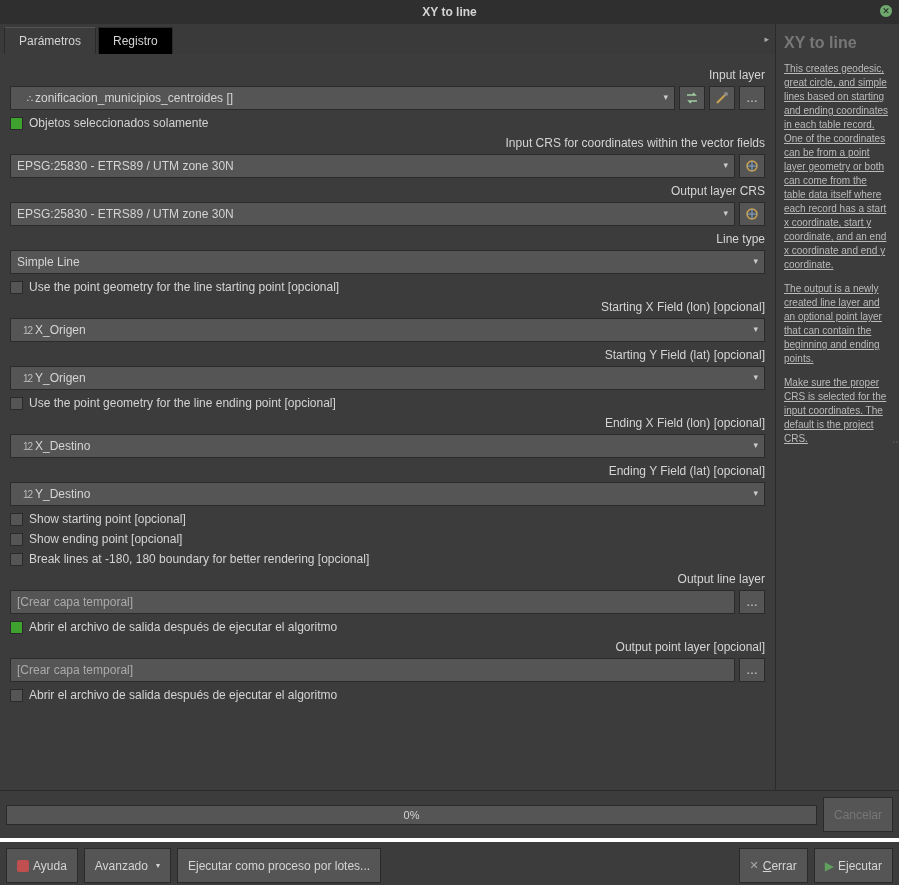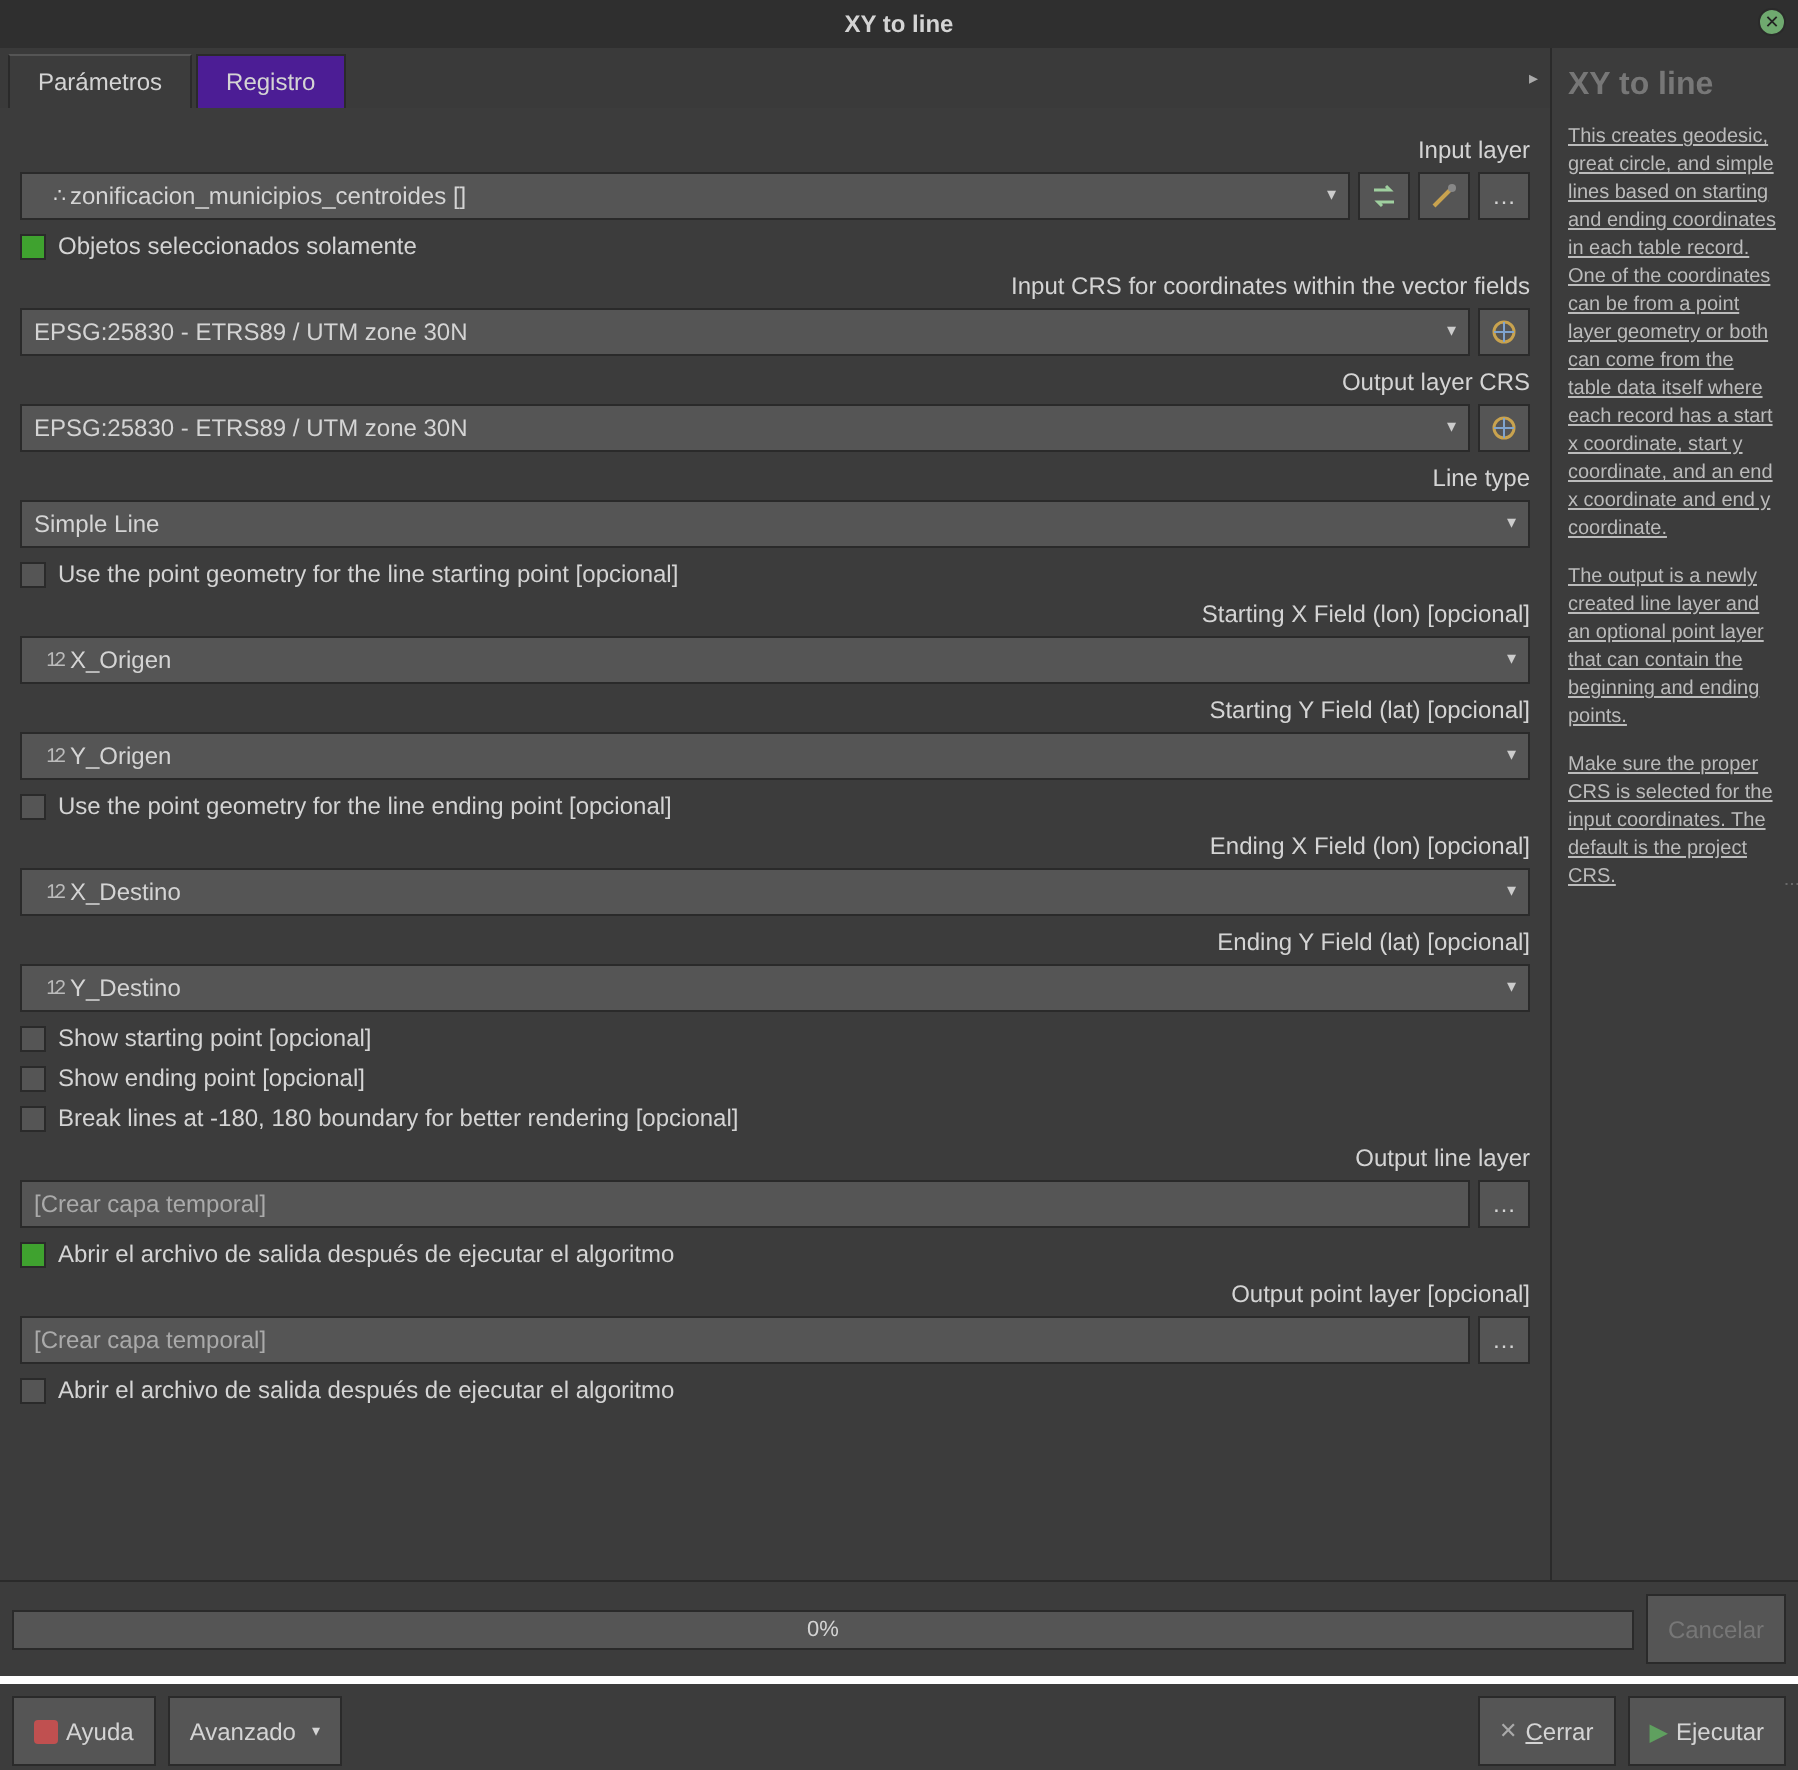--- a/index.html
+++ b/index.html
@@ -57,21 +57,21 @@
     .tabs {
       height: 30px;
       background: #3a3a3a;
       display: flex;
       align-items: flex-end;
       padding-left: 4px;
       position: relative;
     }
     .tab {
       padding: 6px 14px;
-      background: #4c1d95;
+      background: #000000;
       color: #d4d4d4;
       border: 1px solid #2a2a2a;
       border-bottom: none;
       margin-right: 2px;
       font-size: 12px;
     }
     .tab.active {
       background: #3c3c3c;
       border-top: 1px solid #555;
     }
@@ -454,20 +454,21 @@
 
 <div class="bottom-bar">
   <div class="btn">
     <span class="help-icon"></span>
     <span>Ayuda</span>
   </div>
   <div class="btn">
     <span>Avanzado</span>
     <span style="font-size:8px;margin-left:4px;">▾</span>
   </div>
+  <div class="btn">Ejecutar como proceso por lotes...</div>
   <div class="spacer"></div>
   <div class="btn">
     <span class="close-x">✕</span>
     <span><span class="underline-letter">C</span><span>errar</span></span>
   </div>
   <div class="btn">
     <span class="run-icon">▶</span>
     <span>Ejecutar</span>
   </div>
 </div>

